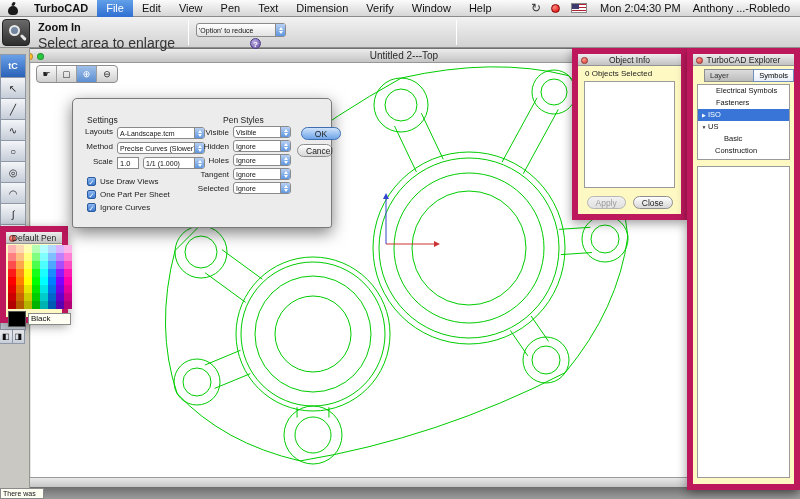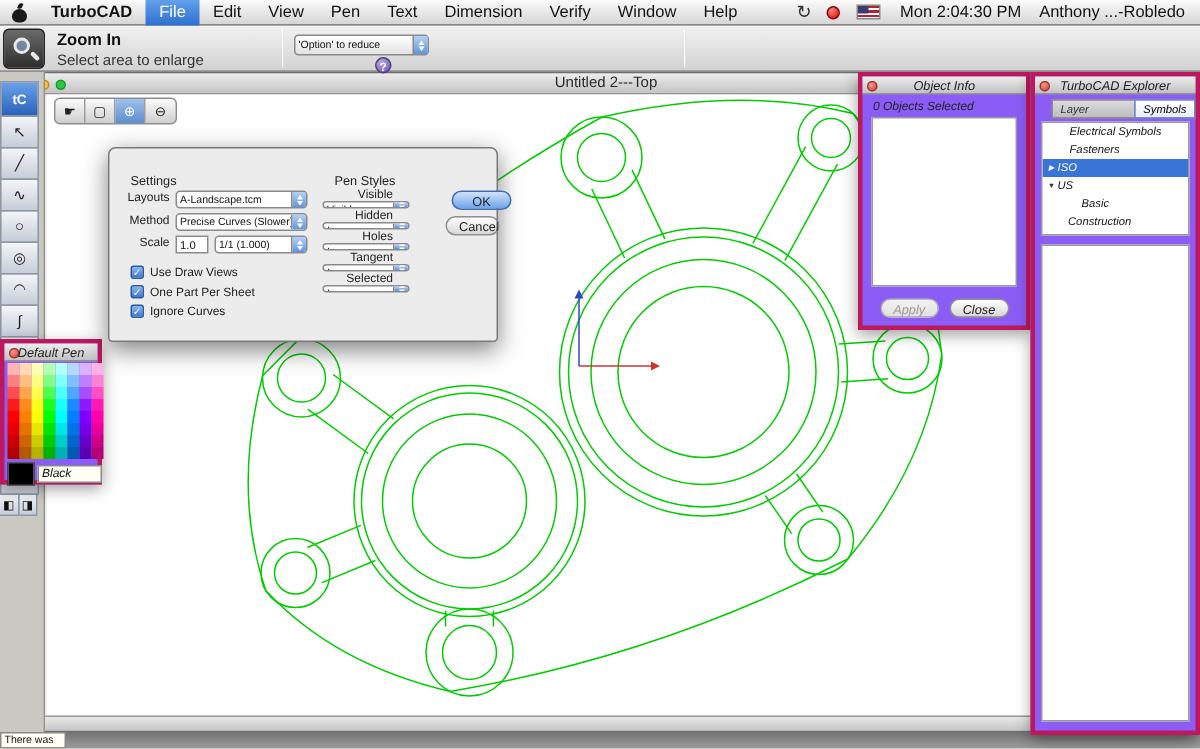--- a/index.html
+++ b/index.html
@@ -26,21 +26,21 @@
   .user { padding:0 10px 0 5px; white-space:nowrap; }
 
   
   .optionsbar { position:absolute; left:0; top:17px; width:800px; height:31px; z-index:29;
     background:linear-gradient(#f2f2f2,#d2d2d2); border-bottom:1px solid #8f8f8f; }
   .active-tool-btn { position:absolute; left:2px; top:2px; width:28px; height:27px; border-radius:4px;
     background:linear-gradient(#6a6a6a,#2e2e2e); border:1px solid #222; }
   .mag { position:absolute; left:6px; top:5px; width:11px; height:11px; border:2px solid #e8e8e8; border-radius:50%; background:rgba(150,190,240,.5); }
   .mag-handle { position:absolute; left:17px; top:16px; width:7px; height:2.5px; background:#e8e8e8; transform:rotate(45deg); border-radius:2px; }
   .tool-title { position:absolute; left:38px; top:4px; font-size:11px; font-weight:bold; }
-  .tool-hint { position:absolute; left:38px; top:18px; font-size:10px; color:#333; }
+  .tool-hint { position:absolute; left:38px; top:18px; font-size:14px; color:#333; }
   .option-popup { position:absolute; left:196px; top:6px; width:90px; height:14px; display:flex; align-items:center;
     background:linear-gradient(#fff,#e2e2e2); border:1px solid #8a8a8a; border-radius:3px; font-size:8px; }
   .help-btn { position:absolute; left:250px; top:21px; width:11px; height:11px; border-radius:50%;
     background:radial-gradient(circle at 35% 30%, #b9a8e0,#6a55a8); border:1px solid #4a3d80;
     color:#fff; font-size:8px; line-height:11px; text-align:center; font-weight:bold; }
   .vdiv { position:absolute; top:3px; width:1px; height:25px; background:#aaa; border-right:1px solid #fff; }
 
   
   .doc-window { position:absolute; left:8px; top:48px; width:792px; height:440px; z-index:1;
     background:#e6e6e6; border:1px solid #6f6f6f; box-shadow:0 4px 14px rgba(0,0,0,.45); }
@@ -64,21 +64,21 @@
     background:#c9c8c2; border-right:1px solid #979791; }
   .tool-palette { position:absolute; left:0; top:55px; width:27px; z-index:7; }
   .tp-btn { width:26px; height:22px; margin-top:-1px; border:1px solid #8f98a6;
     background:linear-gradient(#f3f5f8,#c6cdd8); font-size:10px; text-align:center; line-height:21px; color:#1c1c1c; }
   .tp-btn.logo { background:linear-gradient(#6aa0e8,#2a62b8); color:#fff; font-weight:bold; font-size:9px; height:24px; line-height:23px; }
   .tp-mini-row { display:flex; margin-top:-1px; }
   .tp-mini { width:13.5px; height:15px; border:1px solid #8f98a6; margin-left:-1px;
     background:linear-gradient(#f3f5f8,#c6cdd8); font-size:8px; text-align:center; line-height:14px; }
 
   
-  .palette { position:absolute; background:#8b5cf6; border:3px solid #be185d; box-shadow:0 3px 10px rgba(0,0,0,.4);font-style:italic; }
+  .palette { position:absolute; background:#fef9c3; border:6px solid #be185d; box-shadow:0 3px 10px rgba(0,0,0,.4); }
   .p-titlebar { position:absolute; left:0; top:0; right:0; height:12px;
     background:linear-gradient(#ededed,#c2c2c2); border-bottom:1px solid #949494; }
   .p-title { position:absolute; left:0; right:0; top:1px; text-align:center; font-size:8.5px; color:#222; }
   .p-close { position:absolute; left:3px; top:3px; width:6.5px; height:6.5px; border-radius:50%;
     background:radial-gradient(circle at 35% 30%, #ff9b92,#d63b2f); border:1px solid #933; }
 
   
   .object-info { left:572px; top:48px; width:115px; height:172px; z-index:8; }
   .oi-status { position:absolute; left:7px; top:15px; font-size:8px; color:#222; }
   .oi-list { position:absolute; left:6px; right:6px; top:27px; bottom:26px; background:#fff; border:1px solid #9a9a9a; }
@@ -124,21 +124,21 @@
   .combo-cap i { display:block; width:0; height:0; margin:0.5px auto; }
   .combo-cap .tu { border-left:2.5px solid transparent; border-right:2.5px solid transparent; border-bottom:3px solid #fff; }
   .combo-cap .td { border-left:2.5px solid transparent; border-right:2.5px solid transparent; border-top:3px solid #fff; }
   .scale-field { width:22px; height:12px; background:#fff; border:1px solid #8a8a8a; font-size:7.5px; line-height:11px; padding:0 2px; }
   .cb-row { position:relative; height:12px; display:flex; align-items:center; margin:0 0 1px 0; }
   .cb { width:9px; height:9px; border-radius:2px; margin-right:4px; text-align:center; line-height:9px; font-size:7px; color:#fff;
     background:linear-gradient(#8cb8f0,#3b79d0); border:1px solid #2c5a9e; }
   .cb-label { font-size:8px; color:#222; }
   .settings-checkboxes { position:absolute; left:14px; top:76px; }
   .pen-col { position:absolute; left:116px; top:26px; width:110px; }
-  .pen-row { height:14px; display:flex; align-items:center;flex-direction:column; }
+  .pen-row { height:14px; display:flex; align-items:center; }
   .pen-label { width:44px; text-align:right; font-size:8px; color:#222; padding-right:4px; }
   .mts-ok { position:absolute; left:228px; top:28px; width:40px; }
   .mts-cancel { position:absolute; left:224px; top:45px; width:36px; }
 </style>
 </head>
 <body>
 
 <div class="menubar">
   <span class="apple">
       <b></b>

